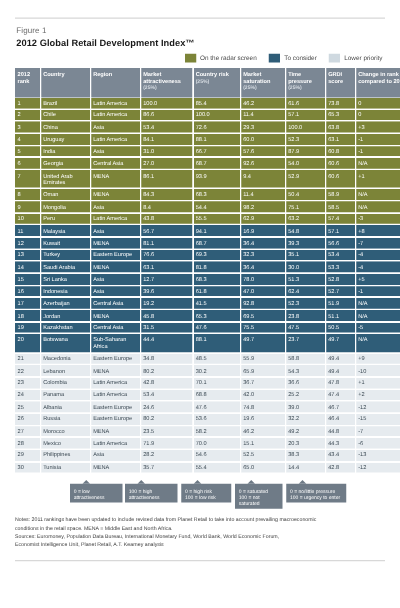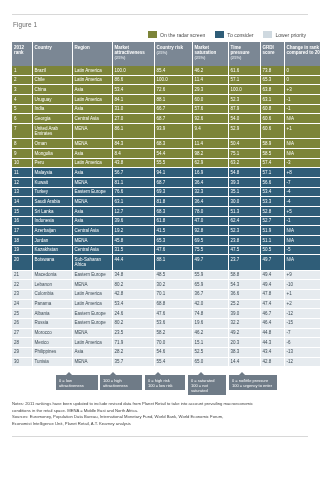--- a/index.html
+++ b/index.html
@@ -76,20 +76,21 @@
   .bottom-rule{height:1px;background:#d8d8d8;margin-top:9px;}
 </style>
 </head>
 <body>
 
 <div class="page">
 
   <div class="rule"></div>
 
   <div class="fig-label">Figure 1</div>
+  <div class="fig-title">2012 Global Retail Development Index™</div>
 
   <div class="legend">
     <div class="legend-item">
       <span class="sw" style="background:#7c8438"></span>
       <span class="legend-text">On the radar screen</span>
     </div>
     <div class="legend-item">
       <span class="sw" style="background:#2f5d78"></span>
       <span class="legend-text">To consider</span>
     </div>

